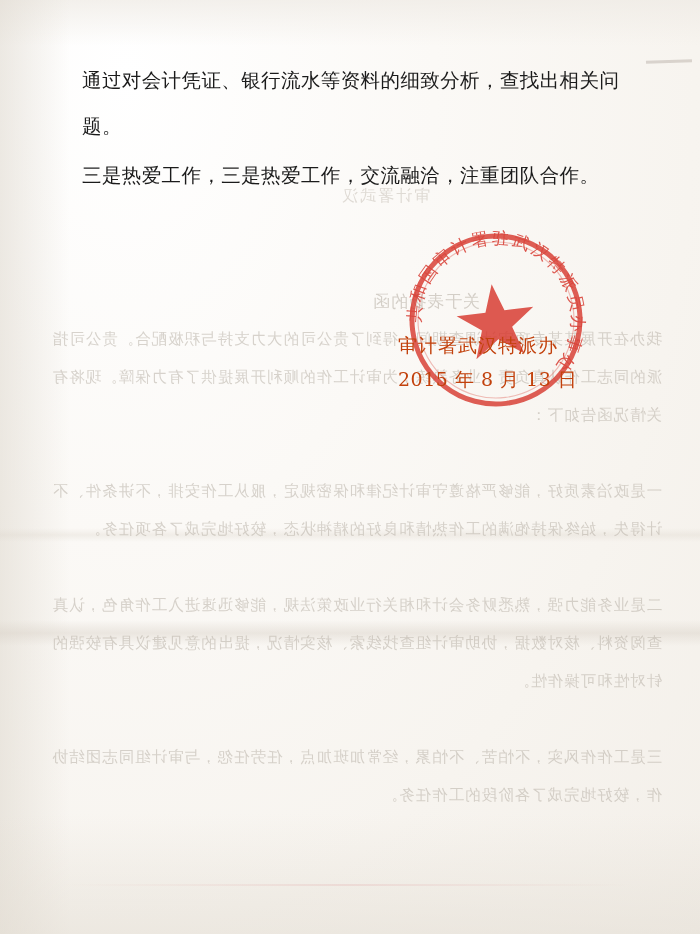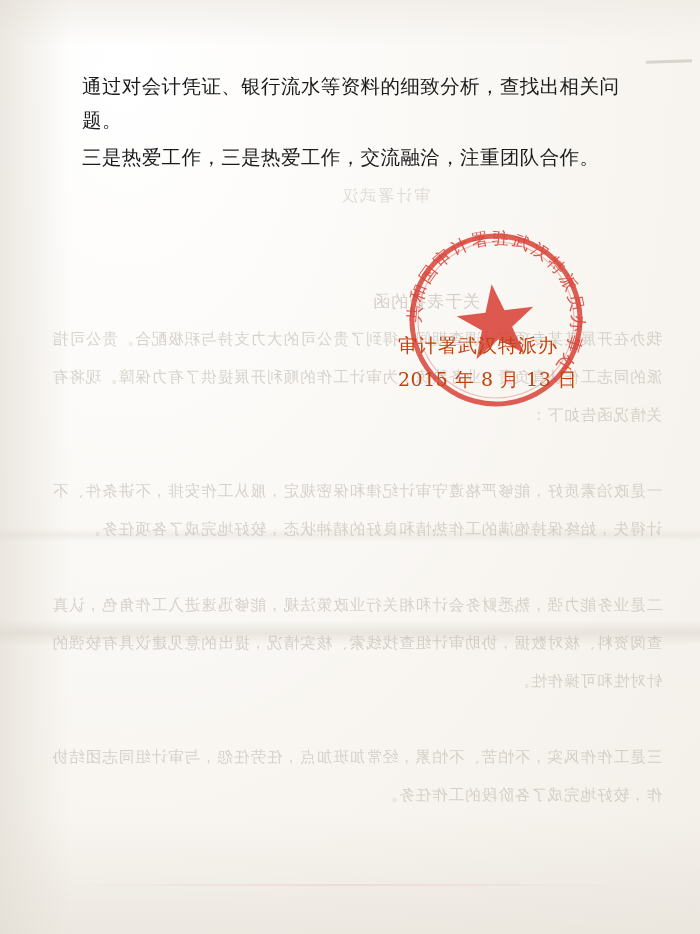--- a/index.html
+++ b/index.html
@@ -60,25 +60,25 @@
     top: 528px;
     height: 14px;
     background: linear-gradient(to bottom, rgba(255,255,255,0), rgba(221,214,204,0.35), rgba(255,255,255,0));
     pointer-events: none;
   }
 
   
   .doc-body {
     position: absolute;
     left: 82px;
-    top: 70px;
+    top: 58px;
     width: 545px;
     color: #1b1b1b;
     font-size: 19.5px;
-    line-height: 34px;
+    line-height: 46px;
     letter-spacing: 0.4px;
     font-family: "DejaVu Serif", "Liberation Serif", serif;
   }
   .doc-body p {
     margin: 0 0 3px 0;
     white-space: pre-wrap;
   }
   .indent { text-indent: 2em; }
 
   

